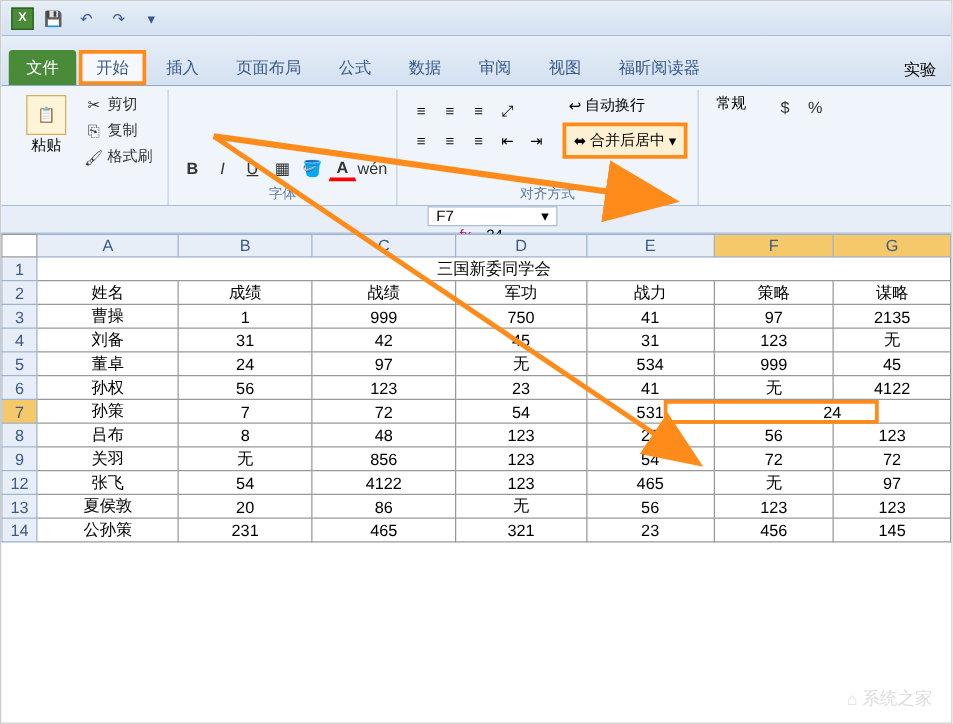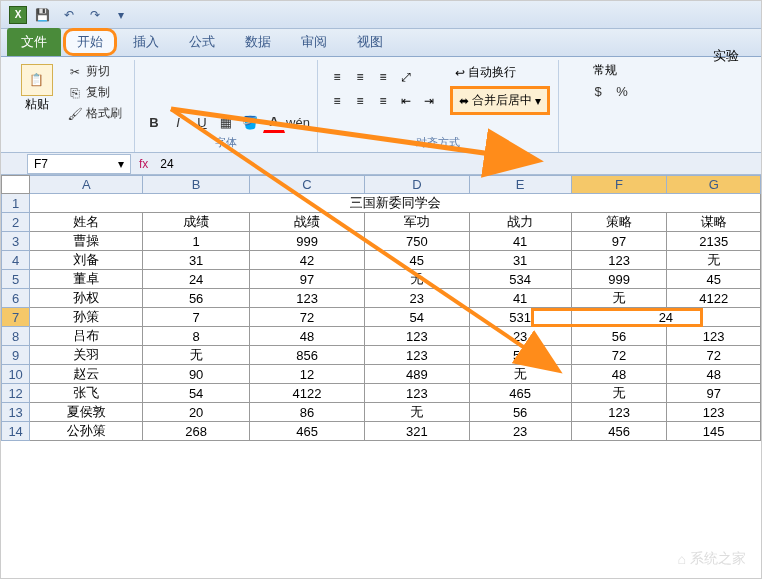--- a/index.html
+++ b/index.html
@@ -28,36 +28,35 @@
       border: 1px solid #2a5a1a;
       display:flex;align-items:center;justify-content:center;
       color:#fff;font-size:10px;font-weight:bold;
     }
     .qat-btn {
       width: 20px; height: 20px;
       display:flex;align-items:center;justify-content:center;
       color:#3a5a8a;
       cursor:pointer;
     }
-    .exp-label { position:absolute; right:22px; top:46px; font-size:13px; }
+    .exp-label { position:absolute; right:12px; top:46px; font-size:13px; }
     .tabs {
       display: flex;
       background: linear-gradient(#e6eef7, #d4e1f1);
-      height: 28px;
+      height: 40px;
       align-items: flex-end;
       padding-left: 6px;
       gap: 2px;
       border-bottom: 1px solid #8ea9cc;
     }
     .tab {
       padding: 5px 14px;
       color: #3a5a8a;
       cursor: pointer;
       font-size: 13px;
-      border-radius: 10px;
     }
     .tab-file {
       background: #4a8b3a;
       color: #fff;
       border-radius: 3px 3px 0 0;
     }
     .tab-highlighted {
       border: 3px solid #ff8c1a;
       padding: 2px 11px;
       background: #f5f9fe;
@@ -110,21 +109,21 @@
       display:flex;align-items:center;justify-content:center;cursor:pointer;
     }
     .merge-btn{
       display:flex;align-items:center;gap:3px;padding:3px 6px;
       border:3px solid #ff8c1a;cursor:pointer;font-size:12px;
       background:#fdf0d3;
     }
     .wrap-btn{display:flex;align-items:center;gap:3px;padding:2px 5px;cursor:pointer;font-size:12px;}
     .namebox-row{
       height:22px;background:#e8eef7;border-bottom:1px solid #a9bdd6;
-      display:flex;align-items:center;
+      display:flex;align-items:center;flex-direction:column;
     }
     .namebox{
       width:104px;height:20px;background:#fff;border:1px solid #a9bdd6;
       padding:0 6px;display:flex;align-items:center;justify-content:space-between;
       margin-left:26px;
     }
     .fx-area{display:flex;align-items:center;margin-left:8px;gap:6px;}
     .fx-label{color:#be185d;}
     .fx-val{padding-left:6px;}
     .sheet-wrap{position:relative;}
@@ -150,45 +149,47 @@
       position:absolute;border:3px solid #ff8c1a;
       pointer-events:none;
     }
     .arrow-svg{position:absolute;pointer-events:none;z-index:10;}
     .watermark{
       position:absolute;right:15px;bottom:10px;color:#ddd;font-size:14px;
       display:flex;align-items:center;gap:4px;
     }
     .col-A{width:104px;}.col-B{width:98px;}.col-C{width:106px;}
     .col-D{width:96px;}.col-E{width:94px;}.col-F{width:88px;}.col-G{width:86px;}
-    .num-group{display:flex;flex-direction:column;gap:1px;margin-left:20px;}
+    .num-group{display:flex;flex-direction:row;gap:14px;}
     .num-label{font-size:12px;padding:0 6px;}
     .num-btns{display:flex;gap:2px;}
   </style>
 </head>
 <body>
 
 <div class="qat">
   <div class="qat-icon">X</div>
   <div class="qat-btn">💾</div>
   <div class="qat-btn">↶</div>
   <div class="qat-btn">↷</div>
   <div class="qat-btn">▾</div>
 </div>
 
 <div class="exp-label">实验</div>
 
 <div class="tabs">
   <div class="tab tab-file">文件</div>
   <div class="tab tab-highlighted">开始</div>
   <div class="tab">插入</div>
+  <div class="tab">页面布局</div>
   <div class="tab">公式</div>
   <div class="tab">数据</div>
   <div class="tab">审阅</div>
   <div class="tab">视图</div>
+  <div class="tab">福昕阅读器</div>
 </div>
 
 <div class="ribbon">
 
   <div class="rgroup">
     <div class="paste-area">
       <div class="big-btn">
         <div class="big-btn-icon">📋</div>
         <span>粘贴</span>
       </div>
@@ -379,30 +380,20 @@
           <th class="rowhdr">9</th>
           <td>关羽</td>
           <td>无</td>
           <td>856</td>
           <td>123</td>
           <td>54</td>
           <td>72</td>
           <td>72</td>
         </tr>
         <tr>
-          <th class="rowhdr">10</th>
-          <td>赵云</td>
-          <td>90</td>
-          <td>12</td>
-          <td>489</td>
-          <td>无</td>
-          <td>48</td>
-          <td>48</td>
-        </tr>
-        <tr>
           <th class="rowhdr">12</th>
           <td>张飞</td>
           <td>54</td>
           <td>4122</td>
           <td>123</td>
           <td>465</td>
           <td>无</td>
           <td>97</td>
         </tr>
         <tr>
@@ -411,21 +402,21 @@
           <td>20</td>
           <td>86</td>
           <td>无</td>
           <td>56</td>
           <td>123</td>
           <td>123</td>
         </tr>
         <tr>
           <th class="rowhdr">14</th>
           <td>公孙策</td>
-          <td>268</td>
+          <td>231</td>
           <td>465</td>
           <td>321</td>
           <td>23</td>
           <td>456</td>
           <td>145</td>
         </tr>
       </tbody>
 </table>
 <div class="selected-cell" style="left:530px;top:133px;width:172px;height:19px;"></div>
 </div>

